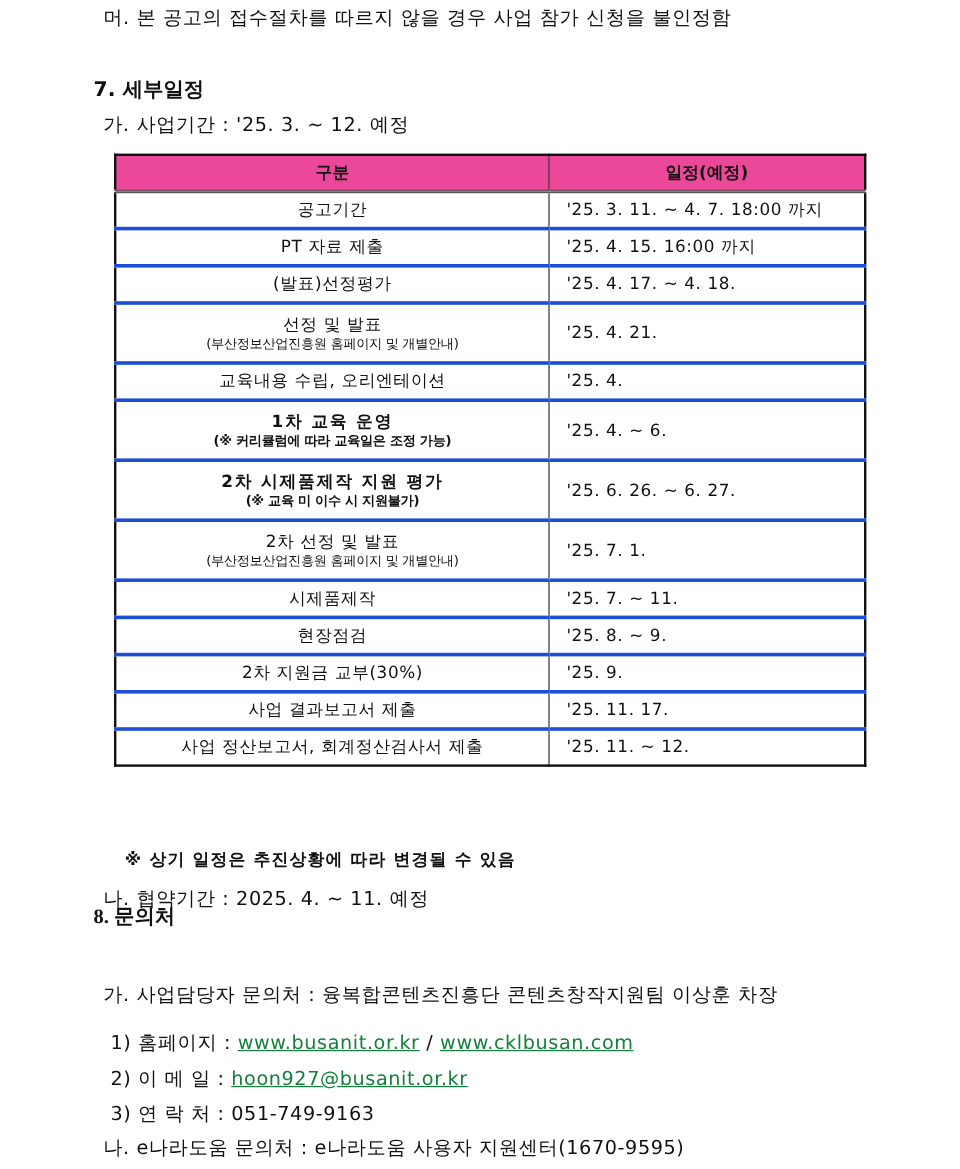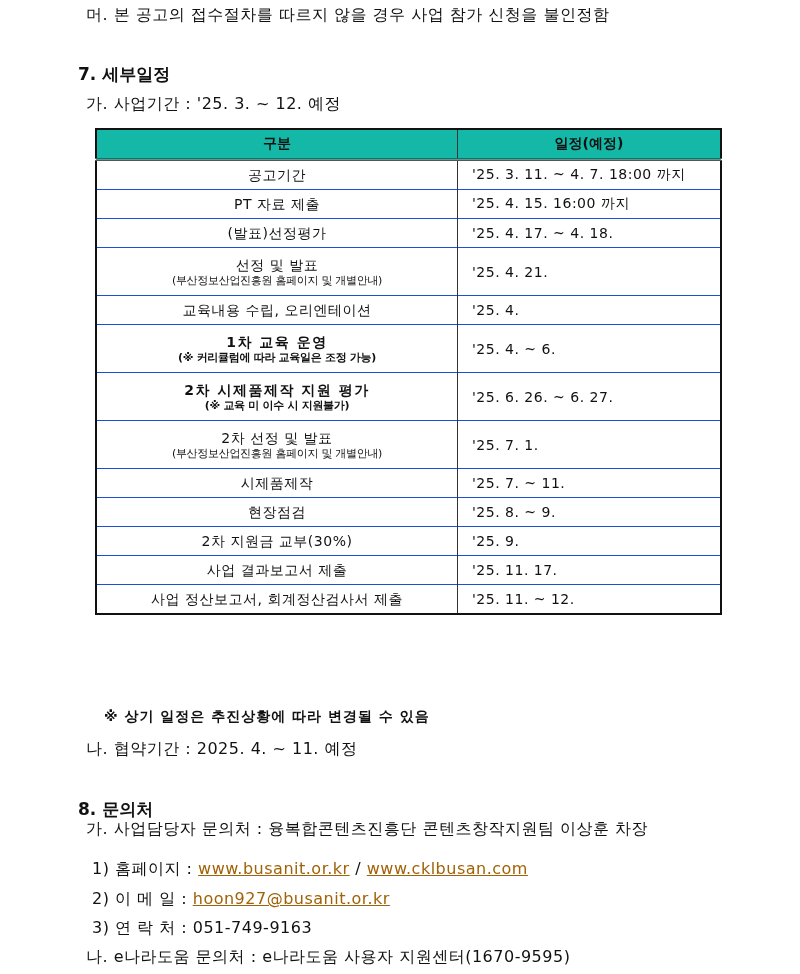--- a/index.html
+++ b/index.html
@@ -12,40 +12,40 @@
   .line { font-size: 16px; letter-spacing: 0.5px; }
   .heading { font-size: 17px; font-weight: bold; }
   .notice { font-size: 14px; font-weight: bold; letter-spacing: 1px; }
 
   table.schedule {
     position: absolute; left: 95px; top: 128px; width: 627px;
     border-collapse: collapse; border: 2px solid #111;
     font-size: 14px;
   }
   table.schedule th {
-    background: #14b8a6; font-weight: bold; height: 26px;
+    background: #ec4899; font-weight: bold; height: 26px;
     border-bottom: 3px double #555; border-right: 1px solid #333;
     font-size: 14px; text-align: center;
   }
   table.schedule th:last-child { border-right: none; }
   table.schedule td {
-    border-top: 1px solid #1d4ed8; border-right: 1px solid #333;
+    border-top: 3px solid #1d4ed8; border-right: 1px solid #333;
     padding: 0; vertical-align: middle;
   }
   table.schedule td:last-child { border-right: none; }
   td.item { width: 360px; text-align: center; }
   td.date { padding-left: 14px !important; font-size: 14px; letter-spacing: 0.5px; }
   .item-main { display: block; font-size: 14px; letter-spacing: 0.5px; line-height: 18px; }
   .item-main.bold { font-weight: bold; letter-spacing: 1.5px; }
   .item-sub { display: block; font-size: 11px; line-height: 14px; letter-spacing: -0.3px; }
   .item-sub.bold { font-weight: bold; }
   tr.single td { height: 28px; }
   tr.double td { height: 47px; }
 
-  a.link { color: #a16207; text-decoration: underline; }
+  a.link { color: #15803d; text-decoration: underline; }
 </style>
 </head>
 <body>
 
 <div class="abs line" style="left:86px; top:5px;">머. 본 공고의 접수절차를 따르지 않을 경우 사업 참가 신청을 불인정함</div>
 
 <div class="abs heading" style="left:78px; top:63px;">7. 세부일정</div>
 <div class="abs line" style="left:86px; top:94px;">가. 사업기간 : '25. 3. ~ 12. 예정</div>
 
 <table class="schedule">
@@ -137,21 +137,21 @@
           <span class="item-main">사업 정산보고서, 회계정산검사서 제출</span>
         </td>
         <td class="date">'25. 11. ~ 12.</td>
       </tr>
     </tbody>
 </table>
 
 <div class="abs notice" style="left:104px; top:708px;">※ 상기 일정은 추진상황에 따라 변경될 수 있음</div>
 <div class="abs line" style="left:86px; top:739px;">나. 협약기간 : 2025. 4. ~ 11. 예정</div>
 
-<div class="abs heading" style="left:78px; top:798px;">8. 문의처</div>
+<div class="abs heading" style="left:78px; top:752px;font-family:Liberation Serif, serif;">8. 문의처</div>
 <div class="abs line" style="left:86px; top:819px;">가. 사업담당자 문의처 : 융복합콘텐츠진흥단 콘텐츠창작지원팀 이상훈 차장</div>
 
 <div class="abs line" style="left:92px; top:859px;">
   <span>1) 홈페이지 : </span><a class="link">www.busanit.or.kr</a><span> / </span><a class="link">www.cklbusan.com</a>
 </div>
 
 <div class="abs line" style="left:92px; top:889px;">
   <span>2) 이 메 일 : </span><a class="link">hoon927@busanit.or.kr</a>
 </div>
 

